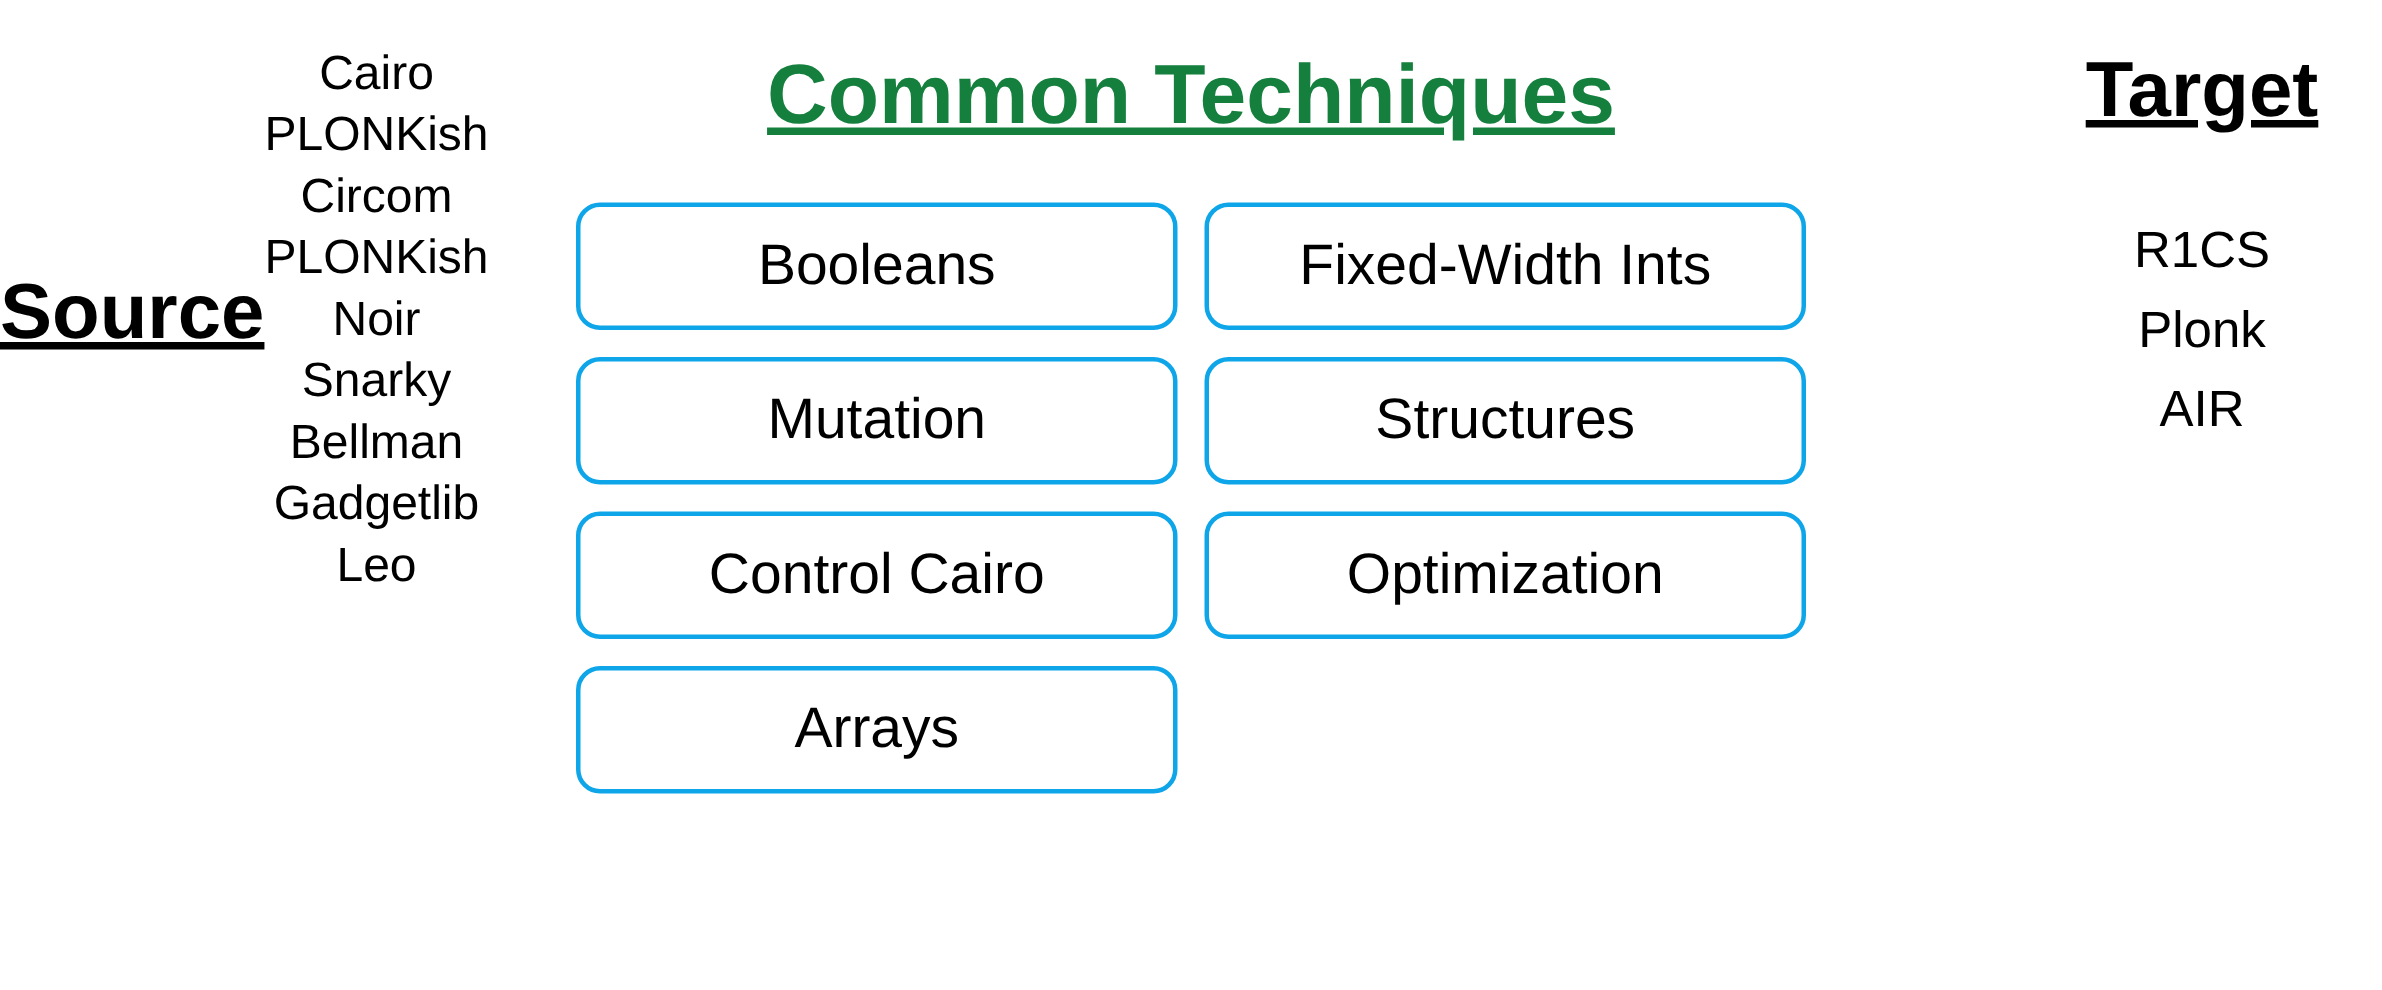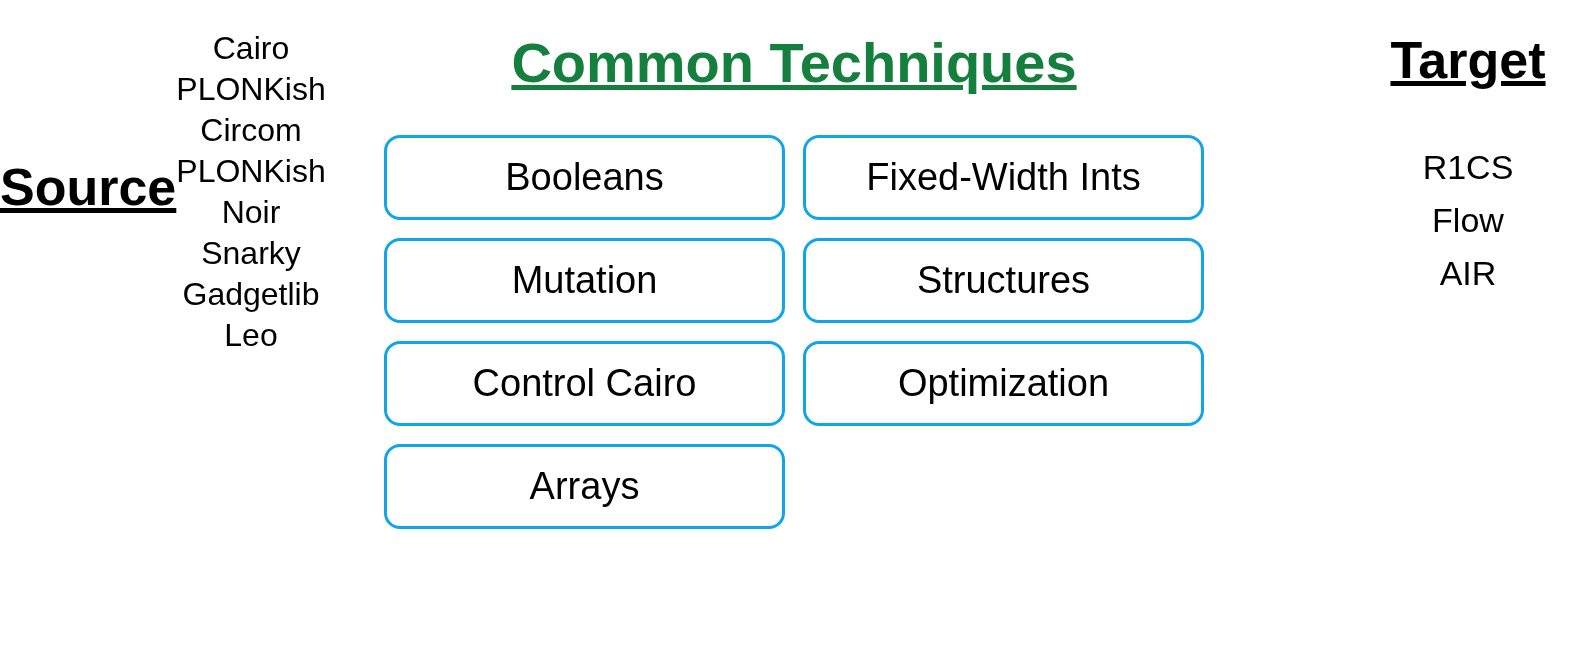--- a/index.html
+++ b/index.html
@@ -141,20 +141,21 @@
   <div class="source-column">
     <span class="source-title">Source</span>
     <div class="source-list">
 
     <span class="source-item">Cairo</span>
         <span class="source-item">PLONKish</span>
         <span class="source-item">Circom</span>
         <span class="source-item">PLONKish</span>
         <span class="source-item">Noir</span>
         <span class="source-item">Snarky</span>
+        <span class="source-item">Bellman</span>
         <span class="source-item">Gadgetlib</span>
         <span class="source-item">Leo</span>
       </div>
   </div>
 
   <div class="center-column">
     <span class="main-title">Common Techniques</span>
     <div class="techniques-grid">
 
     <div class="technique-box">
@@ -179,18 +180,18 @@
           <span class="technique-label">Arrays</span>
         </div>
       </div>
   </div>
 
   <div class="target-column">
     <span class="target-title">Target</span>
     <div class="target-list">
 
     <span class="target-item">R1CS</span>
-        <span class="target-item">Flow</span>
+        <span class="target-item">Plonk</span>
         <span class="target-item">AIR</span>
       </div>
   </div>
 
 </div>
 
 </body></html>

